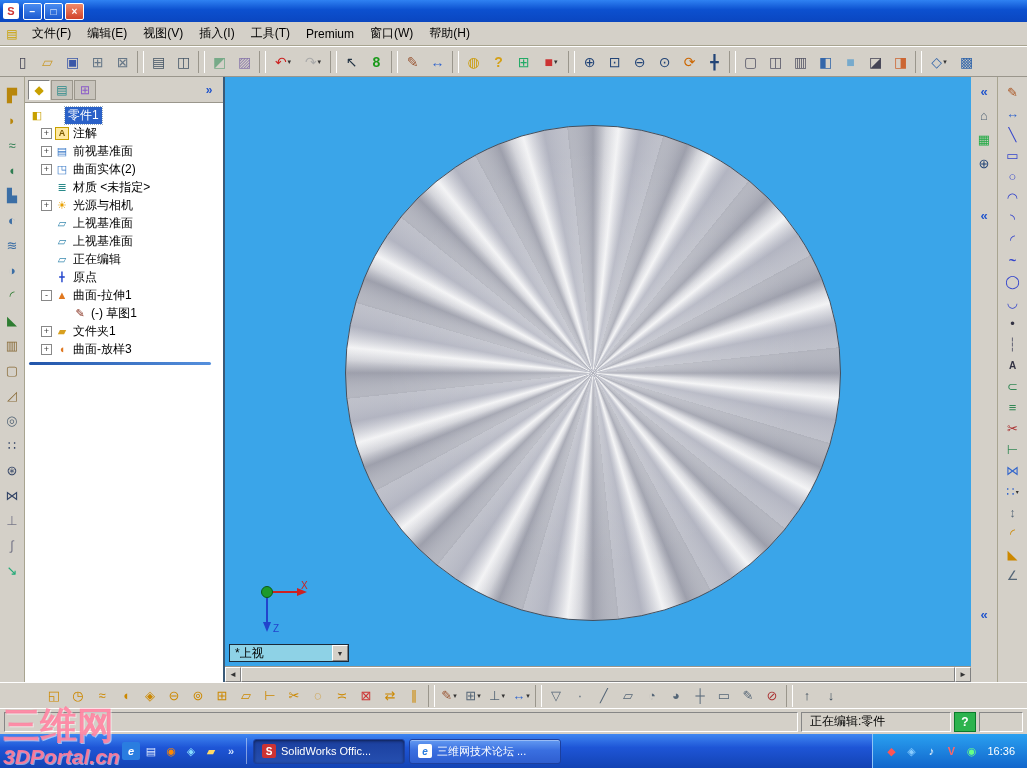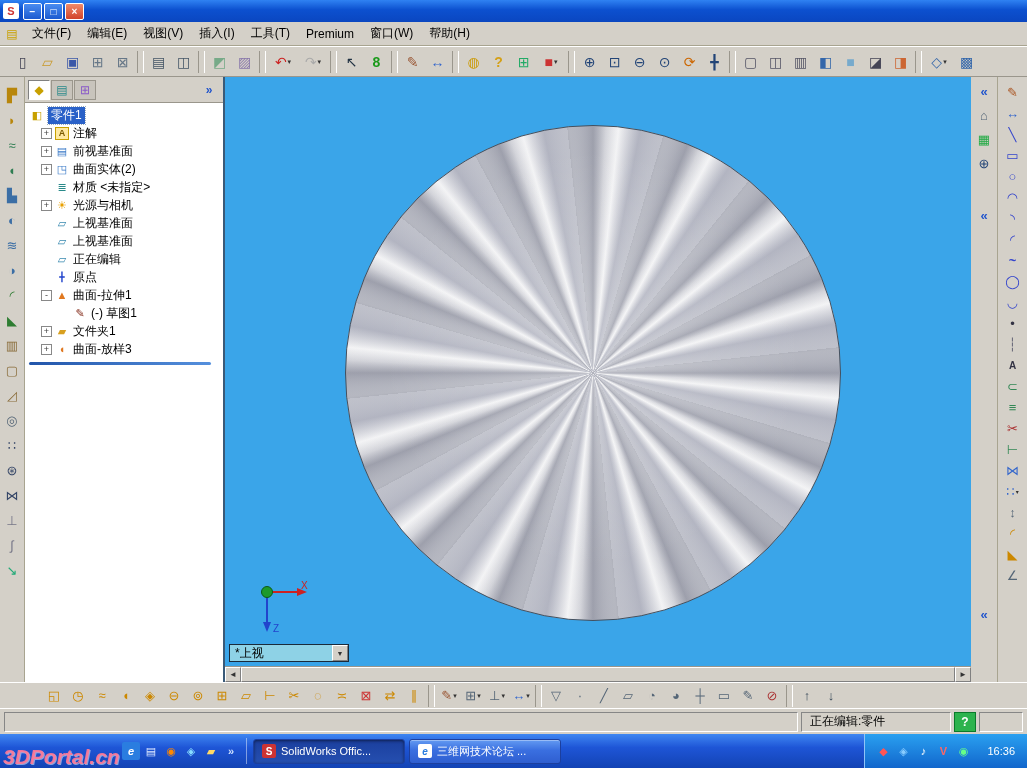--- a/index.html
+++ b/index.html
@@ -43,21 +43,21 @@
   .ttab.active { background:#fff; border-color:#808080 #fff #fff #808080; }
   .flexspacer { flex:1; }
   .ttab.chev { border:none; background:none; color:#2255cc; font-weight:bold; }
   .tree-body { flex:1; padding-top:3px; overflow:hidden; }
   .trow { display:flex; align-items:center; height:18px; padding-left:16px; white-space:nowrap; }
   .trow[data-name="tree-root"] { padding-left:5px; }
   .texp { width:11px; height:11px; margin-right:3px; font-size:9px; line-height:9px; text-align:center; color:#444; flex:none; }
   .texp.box { border:1px solid #888; background:#fff; }
   .ticon { width:14px; height:13px; margin-right:4px; display:inline-flex; align-items:center; justify-content:center; font-size:11px; flex:none; }
   .tlabel { font-size:12px; color:#000; }
-  .tlabel.sel { background:#2a61c8; color:#fff; padding:0 3px; outline:1px dotted #9ab; }
+  .tlabel.sel { background:#2a61c8; color:#fff; padding:0 3px; outline:1px dotted #9ab;margin-left:17px; }
   .rollback { height:3px; background:linear-gradient(90deg,#2255aa,#5590dd); margin:4px 12px 0 4px; border-radius:2px; }
 
   
   .vp-col { flex:1; display:flex; flex-direction:column; min-width:0; }
   .viewport { flex:1; background:#3aa5e9; position:relative; overflow:hidden; }
   .disc { position:absolute; left:120px; top:48px; width:496px; height:496px; border-radius:50%; border:1px solid #44505e;
     background:
       radial-gradient(circle at 50% 47%, rgba(255,255,255,.22) 0%, rgba(255,255,255,0) 58%),
       repeating-conic-gradient(from -6deg, rgba(115,118,132,.5) 0deg, rgba(255,255,255,0) 9deg, rgba(135,138,152,.45) 22.5deg),
       repeating-conic-gradient(from 0deg, #a6a8b4 0deg, #ffffff 6deg, #c2c4d0 11deg, #f1f2f7 17deg, #a6a8b4 22.5deg);
@@ -89,21 +89,21 @@
   .taskbar { height:34px; background:linear-gradient(180deg,#3f87f2,#1e55d6 40%,#1343b4); display:flex; align-items:center; padding-left:116px; color:#fff; }
   .ql { display:flex; align-items:center; gap:2px; padding:0 6px; border-right:1px solid rgba(255,255,255,.45); height:26px; }
   .qlbtn { width:18px; height:18px; display:inline-flex; align-items:center; justify-content:center; font-size:11px; }
   .tasks { display:flex; align-items:center; padding-left:4px; }
   .task { height:25px; margin:0 2px; border-radius:3px; display:inline-flex; align-items:center; gap:5px; padding:0 8px; width:152px; font-size:11px; color:#fff; background:linear-gradient(180deg,#639af2,#3a6fe0 45%,#2f5ed0); border:1px solid #1c3f9e; box-shadow:inset 0 1px rgba(255,255,255,.35); }
   .task.active { background:linear-gradient(180deg,#1b3f9e,#254fb0); box-shadow:inset 0 1px 3px rgba(0,0,0,.5); }
   .task-ico { width:14px; height:14px; border-radius:2px; display:inline-flex; align-items:center; justify-content:center; font-size:10px; flex:none; }
   .task-label { overflow:hidden; text-overflow:ellipsis; white-space:nowrap; }
   .tray { margin-left:auto; height:100%; display:flex; align-items:center; gap:5px; padding:0 12px 0 10px; background:linear-gradient(180deg,#2aa0f0,#1166cc); border-left:1px solid #8fc4f8; }
   .tricon { width:16px; height:16px; display:inline-flex; align-items:center; justify-content:center; font-size:11px; }
-  .clock { font-size:11px; color:#fff; margin-left:11px; }
+  .clock { font-size:11px; color:#fff; margin-left:3px; }
 
   
   .watermark { position:absolute; left:3px; bottom:1px; z-index:99; pointer-events:none; line-height:1; }
   .wm1 { font-size:37px; font-weight:bold; color:rgba(255,128,158,.88); text-shadow:1px 1px 0 rgba(255,255,255,.55); }
   .wm2 { font-size:21px; font-weight:bold; font-style:italic; color:rgba(255,120,150,.92); margin-top:2px; text-shadow:1px 1px 0 rgba(255,255,255,.5); }
 </style>
 </head>
 <body>
 
 <div class="titlebar" data-name="titlebar">
@@ -743,14 +743,15 @@
         </span>
         <span class="tricon" data-name="status-green-icon" style="color:#66ff88">
           <i>◉</i>
         </span>
       </span>
     <span class="clock" data-name="taskbar-clock">16:36</span>
   </div>
 </div>
 
 <div class="watermark" data-name="watermark">
+  <div class="wm1" data-name="watermark-line1">三维网</div>
   <div class="wm2" data-name="watermark-line2">3DPortal.cn</div>
 </div>
 
 </body></html>

